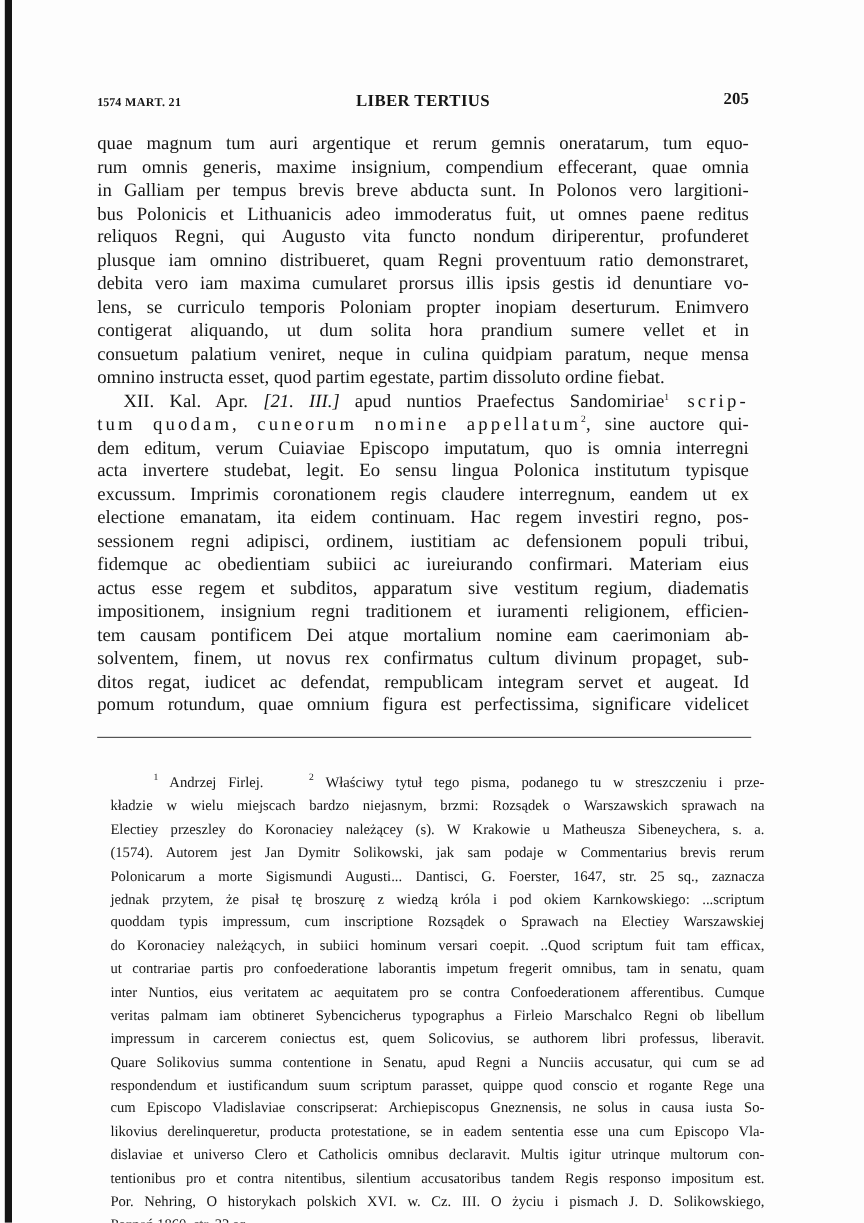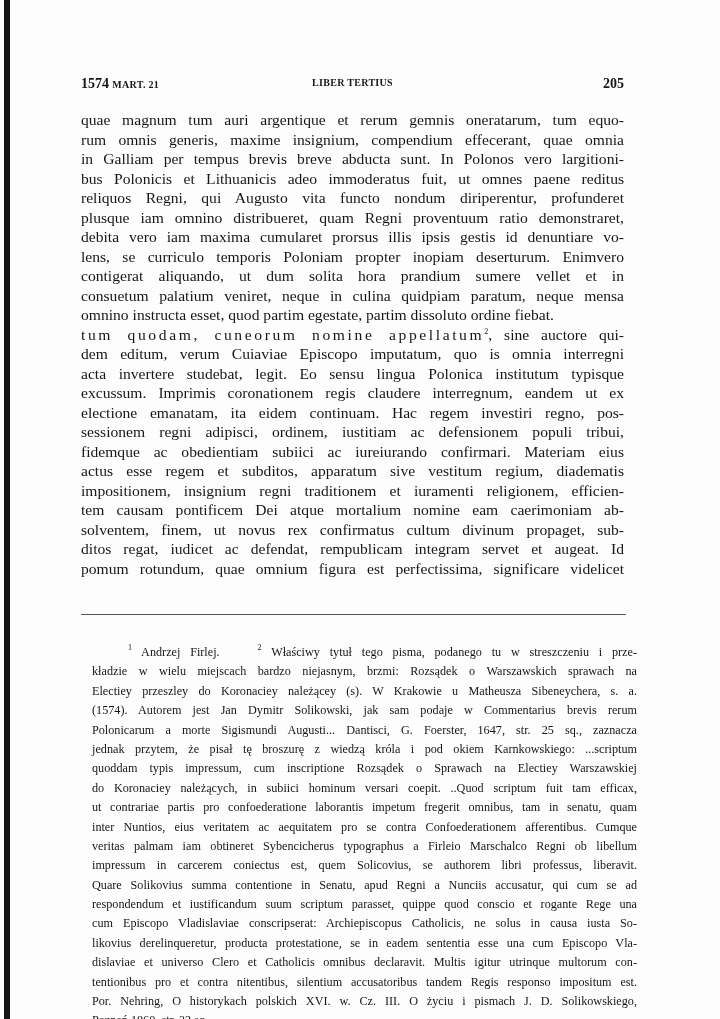--- a/index.html
+++ b/index.html
@@ -6,23 +6,23 @@
     body {
       width: 720px; height: 1019px; background: #fdfdfd; position: relative; overflow: hidden;
       font-family: "Liberation Serif", "DejaVu Serif", serif; color: #161616;
     }
     .edge-bar { position: absolute; left: 4px; top: 0; width: 6px; height: 1019px; background: #151515; }
     .header {
       position: absolute; left: 81px; top: 76px; width: 543px; height: 18px;
       font-weight: bold; font-size: 13px;
     }
     .header .left { position: absolute; left: 0; top: 0; }
-    .header .left .year { font-size: 14px; }
+    .header .left .year { font-size: 10px; }
     .header .left .month { font-size: 10px; letter-spacing: 0.3px; text-align: right; }
-    .header .center { position: absolute; left: 0; right: 0; text-align: center; top: 1px; font-size: 10px; letter-spacing: 0.3px; }
+    .header .center { position: absolute; left: 0; right: 0; text-align: center; top: 1px; font-size: 14px; letter-spacing: 0.3px; }
     .header .right { position: absolute; right: 0; top: 0; font-size: 14px; }
 
     .body-text {
       position: absolute; left: 81px; top: 110px; width: 543px;
       font-size: 15.6px; line-height: 19.5px;
     }
     .body-text .line { display: block; text-align: justify; text-align-last: justify; white-space: nowrap; height: 19.5px; }
     .body-text .line.last { text-align-last: left; }
     .body-text .line.indent { padding-left: 22px; }
     .spaced { letter-spacing: 2.6px; }
@@ -60,20 +60,21 @@
   <span class="line">in Galliam per tempus brevis breve abducta sunt. In Polonos vero largitioni-</span>
   <span class="line">bus Polonicis et Lithuanicis adeo immoderatus fuit, ut omnes paene reditus</span>
   <span class="line">reliquos Regni, qui Augusto vita functo nondum diriperentur, profunderet</span>
   <span class="line">plusque iam omnino distribueret, quam Regni proventuum ratio demonstraret,</span>
   <span class="line">debita vero iam maxima cumularet prorsus illis ipsis gestis id denuntiare vo-</span>
   <span class="line">lens, se curriculo temporis Poloniam propter inopiam deserturum. Enimvero</span>
   <span class="line">contigerat aliquando, ut dum solita hora prandium sumere vellet et in</span>
   <span class="line">consuetum palatium veniret, neque in culina quidpiam paratum, neque mensa</span>
   <span class="line last">omnino instructa esset, quod partim egestate, partim dissoluto ordine fiebat.</span>
 
+  <span class="line indent"><span>XII. Kal. Apr. </span><span class="ital">[21. III.]</span><span> apud nuntios Praefectus Sandomiriae</span><sup>1</sup><span class="spaced"> scrip-</span></span>
   <span class="line"><span class="spaced">tum quodam, cuneorum nomine appellatum</span><sup>2</sup><span>, sine auctore qui-</span></span>
   <span class="line">dem editum, verum Cuiaviae Episcopo imputatum, quo is omnia interregni</span>
   <span class="line">acta invertere studebat, legit. Eo sensu lingua Polonica institutum typisque</span>
   <span class="line">excussum. Imprimis coronationem regis claudere interregnum, eandem ut ex</span>
   <span class="line">electione emanatam, ita eidem continuam. Hac regem investiri regno, pos-</span>
   <span class="line">sessionem regni adipisci, ordinem, iustitiam ac defensionem populi tribui,</span>
   <span class="line">fidemque ac obedientiam subiici ac iureiurando confirmari. Materiam eius</span>
   <span class="line">actus esse regem et subditos, apparatum sive vestitum regium, diadematis</span>
   <span class="line">impositionem, insignium regni traditionem et iuramenti religionem, efficien-</span>
   <span class="line">tem causam pontificem Dei atque mortalium nomine eam caerimoniam ab-</span>
@@ -92,19 +93,19 @@
   <span class="line">Polonicarum a morte Sigismundi Augusti... Dantisci, G. Foerster, 1647, str. 25 sq., zaznacza</span>
   <span class="line">jednak przytem, że pisał tę broszurę z wiedzą króla i pod okiem Karnkowskiego: ...scriptum</span>
   <span class="line">quoddam typis impressum, cum inscriptione Rozsądek o Sprawach na Electiey Warszawskiej</span>
   <span class="line">do Koronaciey należących, in subiici hominum versari coepit. ..Quod scriptum fuit tam efficax,</span>
   <span class="line">ut contrariae partis pro confoederatione laborantis impetum fregerit omnibus, tam in senatu, quam</span>
   <span class="line">inter Nuntios, eius veritatem ac aequitatem pro se contra Confoederationem afferentibus. Cumque</span>
   <span class="line">veritas palmam iam obtineret Sybencicherus typographus a Firleio Marschalco Regni ob libellum</span>
   <span class="line">impressum in carcerem coniectus est, quem Solicovius, se authorem libri professus, liberavit.</span>
   <span class="line">Quare Solikovius summa contentione in Senatu, apud Regni a Nunciis accusatur, qui cum se ad</span>
   <span class="line">respondendum et iustificandum suum scriptum parasset, quippe quod conscio et rogante Rege una</span>
-  <span class="line">cum Episcopo Vladislaviae conscripserat: Archiepiscopus Catholicis, ne solus in causa iusta So-</span>
+  <span class="line">cum Episcopo Vladislaviae conscripserat: Archiepiscopus Gneznensis, ne solus in causa iusta So-</span>
   <span class="line">likovius derelinqueretur, producta protestatione, se in eadem sententia esse una cum Episcopo Vla-</span>
   <span class="line">dislaviae et universo Clero et Catholicis omnibus declaravit. Multis igitur utrinque multorum con-</span>
   <span class="line">tentionibus pro et contra nitentibus, silentium accusatoribus tandem Regis responso impositum est.</span>
   <span class="line">Por. Nehring, O historykach polskich XVI. w. Cz. III. O życiu i pismach J. D. Solikowskiego,</span>
   <span class="line last">Poznań 1860, str. 32 sq.</span>
 </div>
 
 </body></html>

